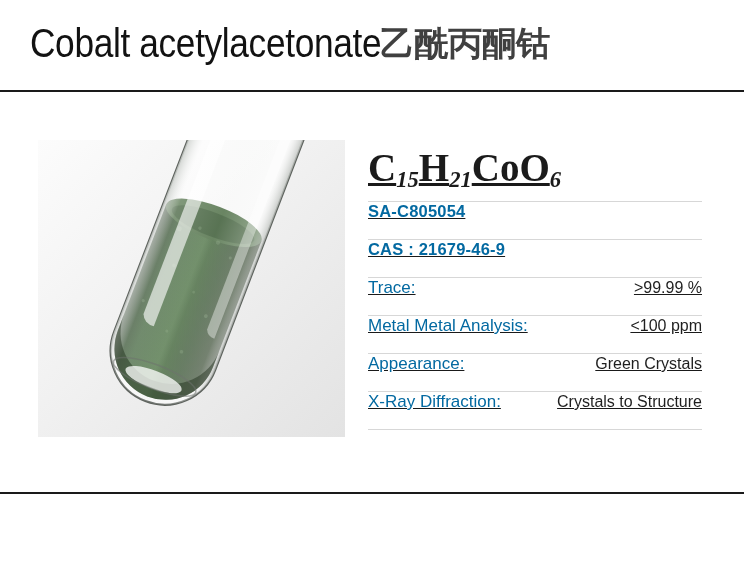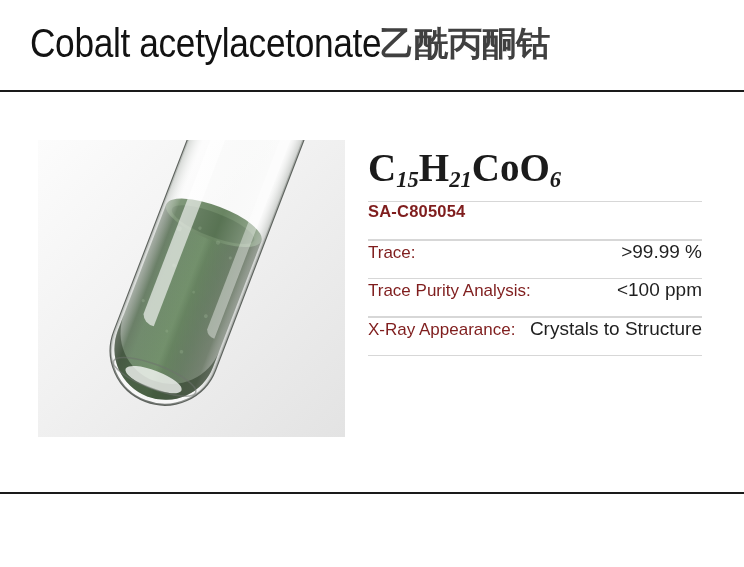--- a/index.html
+++ b/index.html
@@ -76,20 +76,21 @@
     overflow: hidden;
   }
   .photo svg { display: block; }
 
   
   .panel {
     position: absolute;
     left: 368px;
     top: 140px;
     width: 334px;
+    text-decoration: underline;
   }
   .formula {
     font-family: "Liberation Serif", "DejaVu Serif", serif;
     font-weight: 700;
     font-size: 39px;
     line-height: 1;
     color: #1b1b1b;
     padding: 8px 0 14px 0;
     white-space: nowrap;
   }
@@ -108,24 +109,24 @@
   .spec-row {
     display: flex;
     align-items: baseline;
     justify-content: space-between;
     height: 37px;
     white-space: nowrap;
   }
   .spec-row .k {
     font-size: 17px;
     font-weight: 400;
-    color: #7f1d1d;
+    color: #0369a1;
   }
   .spec-row .v {
-    font-size: 19px;
+    font-size: 16px;
     font-weight: 400;
     color: #1f1f1f;
     text-align: center;
   }
   .spec-row.strong .k {
     font-weight: 700;
     font-size: 16.5px;
     letter-spacing: 0.2px;
   }
 
@@ -226,38 +227,45 @@
 <div class="panel">
 
   <div class="formula"><span>C</span><sub>15</sub><span>H</span><sub>21</sub><span>CoO</span><sub>6</sub></div>
 
   <div class="rule"></div>
   <div class="spec-row strong">
     <span class="k">SA-C805054</span>
   </div>
 
   <div class="rule"></div>
+  <div class="spec-row strong">
+    <span class="k">CAS : 21679-46-9</span>
+  </div>
 
   <div class="rule"></div>
   <div class="spec-row">
     <span class="k">Trace:</span>
     <span class="v">&gt;99.99 %</span>
   </div>
 
   <div class="rule"></div>
   <div class="spec-row">
-    <span class="k">Trace Purity Analysis:</span>
+    <span class="k">Metal Metal Analysis:</span>
     <span class="v">&lt;100 ppm</span>
   </div>
 
   <div class="rule"></div>
-
-  <div class="rule"></div>
-  <div class="spec-row">
-    <span class="k">X-Ray Appearance:</span>
+  <div class="spec-row">
+    <span class="k">Appearance:</span>
+    <span class="v">Green Crystals</span>
+  </div>
+
+  <div class="rule"></div>
+  <div class="spec-row">
+    <span class="k">X-Ray Diffraction:</span>
     <span class="v">Crystals to Structure</span>
   </div>
 
   <div class="rule"></div>
 </div>
 
 <div class="footer-rule"></div>
 <div class="footer">
 
   

